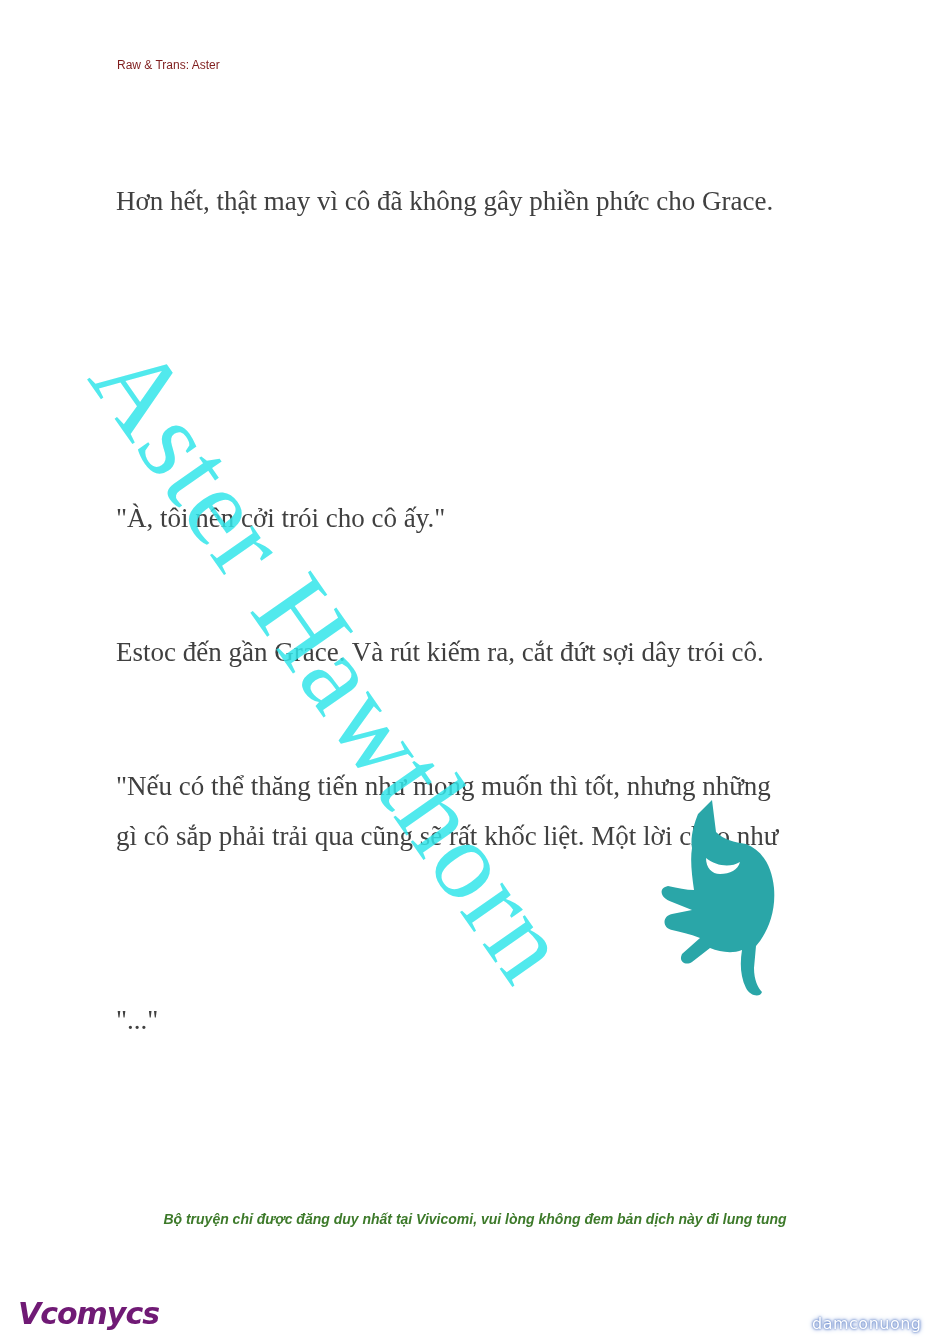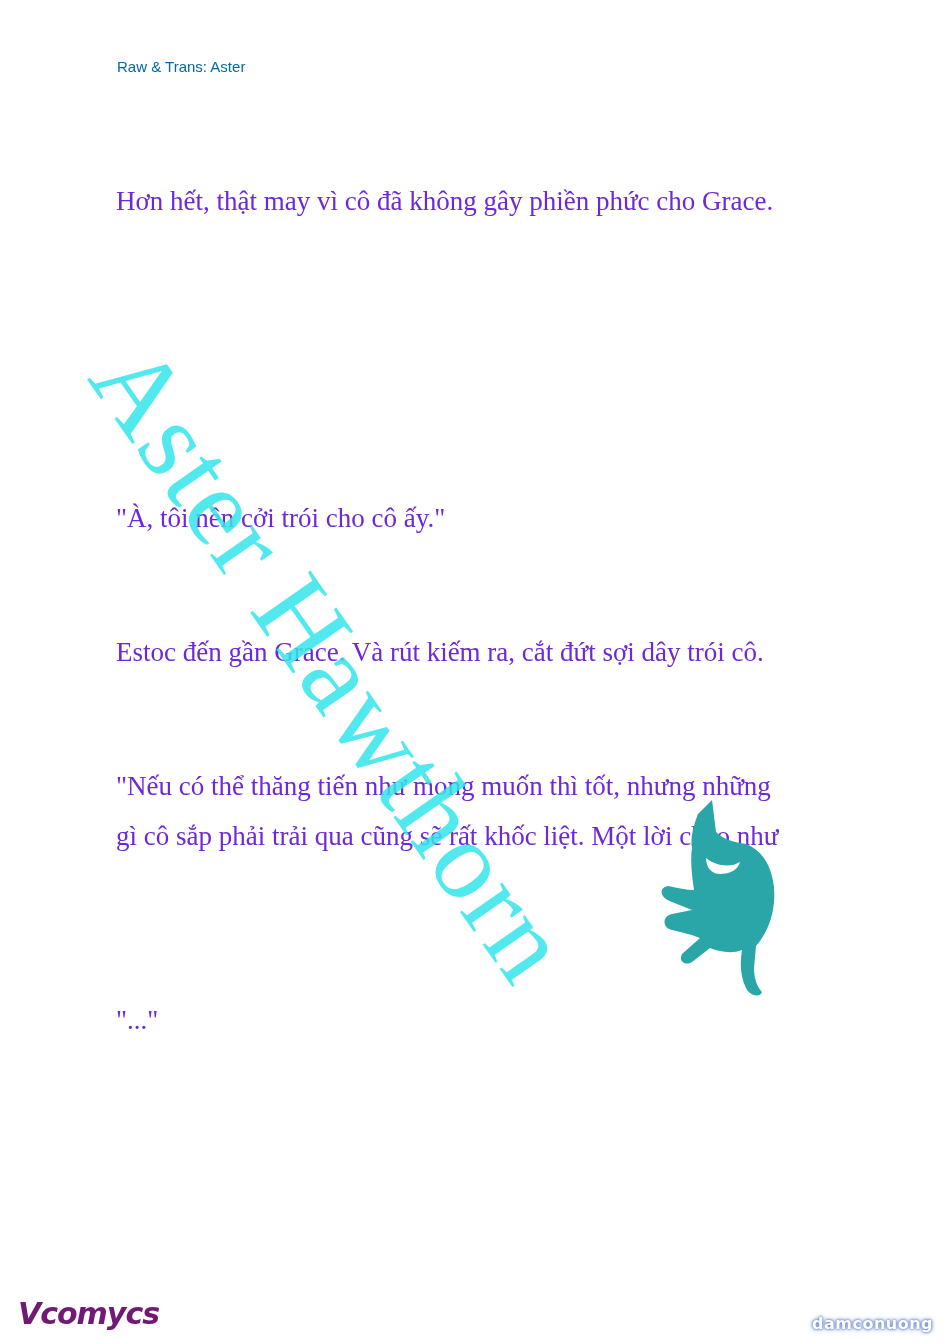--- a/index.html
+++ b/index.html
@@ -1,24 +1,24 @@
 <!DOCTYPE html>
 <html><head>
   <meta charset="utf-8">
   <style>
     html, body { margin: 0; padding: 0; background: #ffffff; }
     body { width: 950px; height: 1343px; position: relative; overflow: hidden; }
     .page { position: absolute; inset: 0; background: #ffffff; }
     .header {
       position: absolute; left: 117px; top: 58px;
-      font-family: "Liberation Sans", sans-serif; font-size: 15px; color: #0369a1;
+      font-family: "Liberation Sans", sans-serif; font-size: 12px; color: #7f1d1d;
     }
     .para {
       position: absolute; left: 116px; width: 740px;
-      font-family: "Liberation Serif", serif; font-size: 27px; line-height: 50px; color: #6d28d9;
+      font-family: "Liberation Serif", serif; font-size: 27px; line-height: 50px; color: #404040;
     }
     .para p { margin: 0; white-space: nowrap; }
     .footer {
       position: absolute; left: 0; width: 950px; text-align: center;
       font-family: "Liberation Sans", sans-serif; font-size: 14px; font-weight: bold;
       font-style: italic; color: #3d7a2a; line-height: 25px;
     }
     .footer div { white-space: nowrap; }
     .watermark {
       position: absolute; left: 100px; top: 565px;
@@ -28,21 +28,21 @@
     }
     .watermark { left: 170px; top: 320px; }
     .cat { position: absolute; left: 650px; top: 800px; width: 140px; height: 200px; }
     .logo-left {
       position: absolute; left: 18px; top: 1296px;
       font-family: "DejaVu Sans", sans-serif; font-size: 30px; font-weight: bold; font-style: italic;
       color: #701a75; letter-spacing: -1px;
     }
     .logo-right {
       position: absolute; left: 812px; top: 1314px;
-      font-family: "DejaVu Sans", sans-serif; font-size: 16px; font-weight: bold;
+      font-family: "DejaVu Sans", sans-serif; font-size: 16px; font-weight: normal;
       color: #ffffff; text-shadow: 0 0 3px #6f8fd0, 0 0 5px #6f8fd0, 0 0 2px #5a7ac0;
       letter-spacing: 0.5px;
     }
   </style>
 </head>
 <body>
 
 <div class="page">
 
   <div class="header">Raw &amp; Trans: Aster</div>
@@ -72,18 +72,19 @@
   </div>
 
   <div class="watermark">Aster Hawthorn</div>
 
   <svg class="cat" viewBox="0 0 140 200">
     <path fill="#2aa6a8" d="M48 14 L62 0 L66 32 C74 40 84 42 96 44 C112 50 122 66 124 88 C126 112 118 132 106 146 L104 168 C104 180 108 188 112 192 C110 198 100 196 96 188 C90 176 90 162 92 150 C82 154 70 152 60 148 L42 162 C36 166 28 162 32 154 L50 138 C40 134 30 132 22 130 C12 128 12 116 22 114 L42 110 L22 102 C10 98 8 88 18 86 C28 88 36 90 44 90 C42 76 40 60 42 48 C40 38 44 24 48 14 Z"></path>
     <path fill="#ffffff" d="M56 58 C66 66 80 68 90 62 C88 70 80 74 70 74 C62 74 56 68 56 58 Z"></path>
   </svg>
 
   <div class="footer" style="top:1207px;">
+    <div>Bộ truyện chỉ được đăng duy nhất tại Vivicomi, vui lòng không đem bản dịch này đi lung tung</div>
   </div>
 
   <div class="logo-left">Vcomycs</div>
   <div class="logo-right">damconuong</div>
 
 </div>
 
 </body></html>

